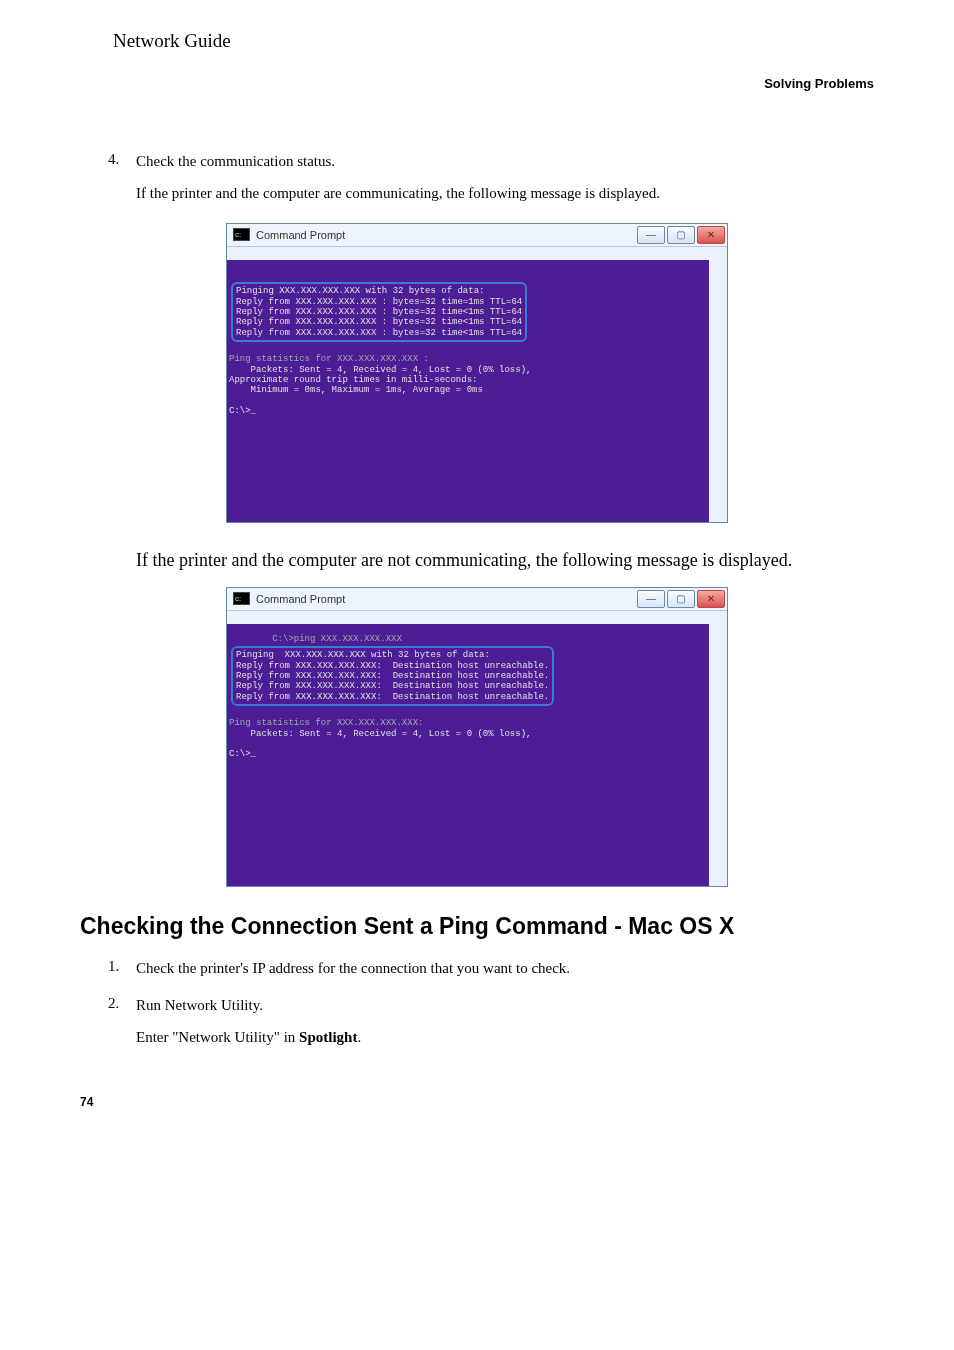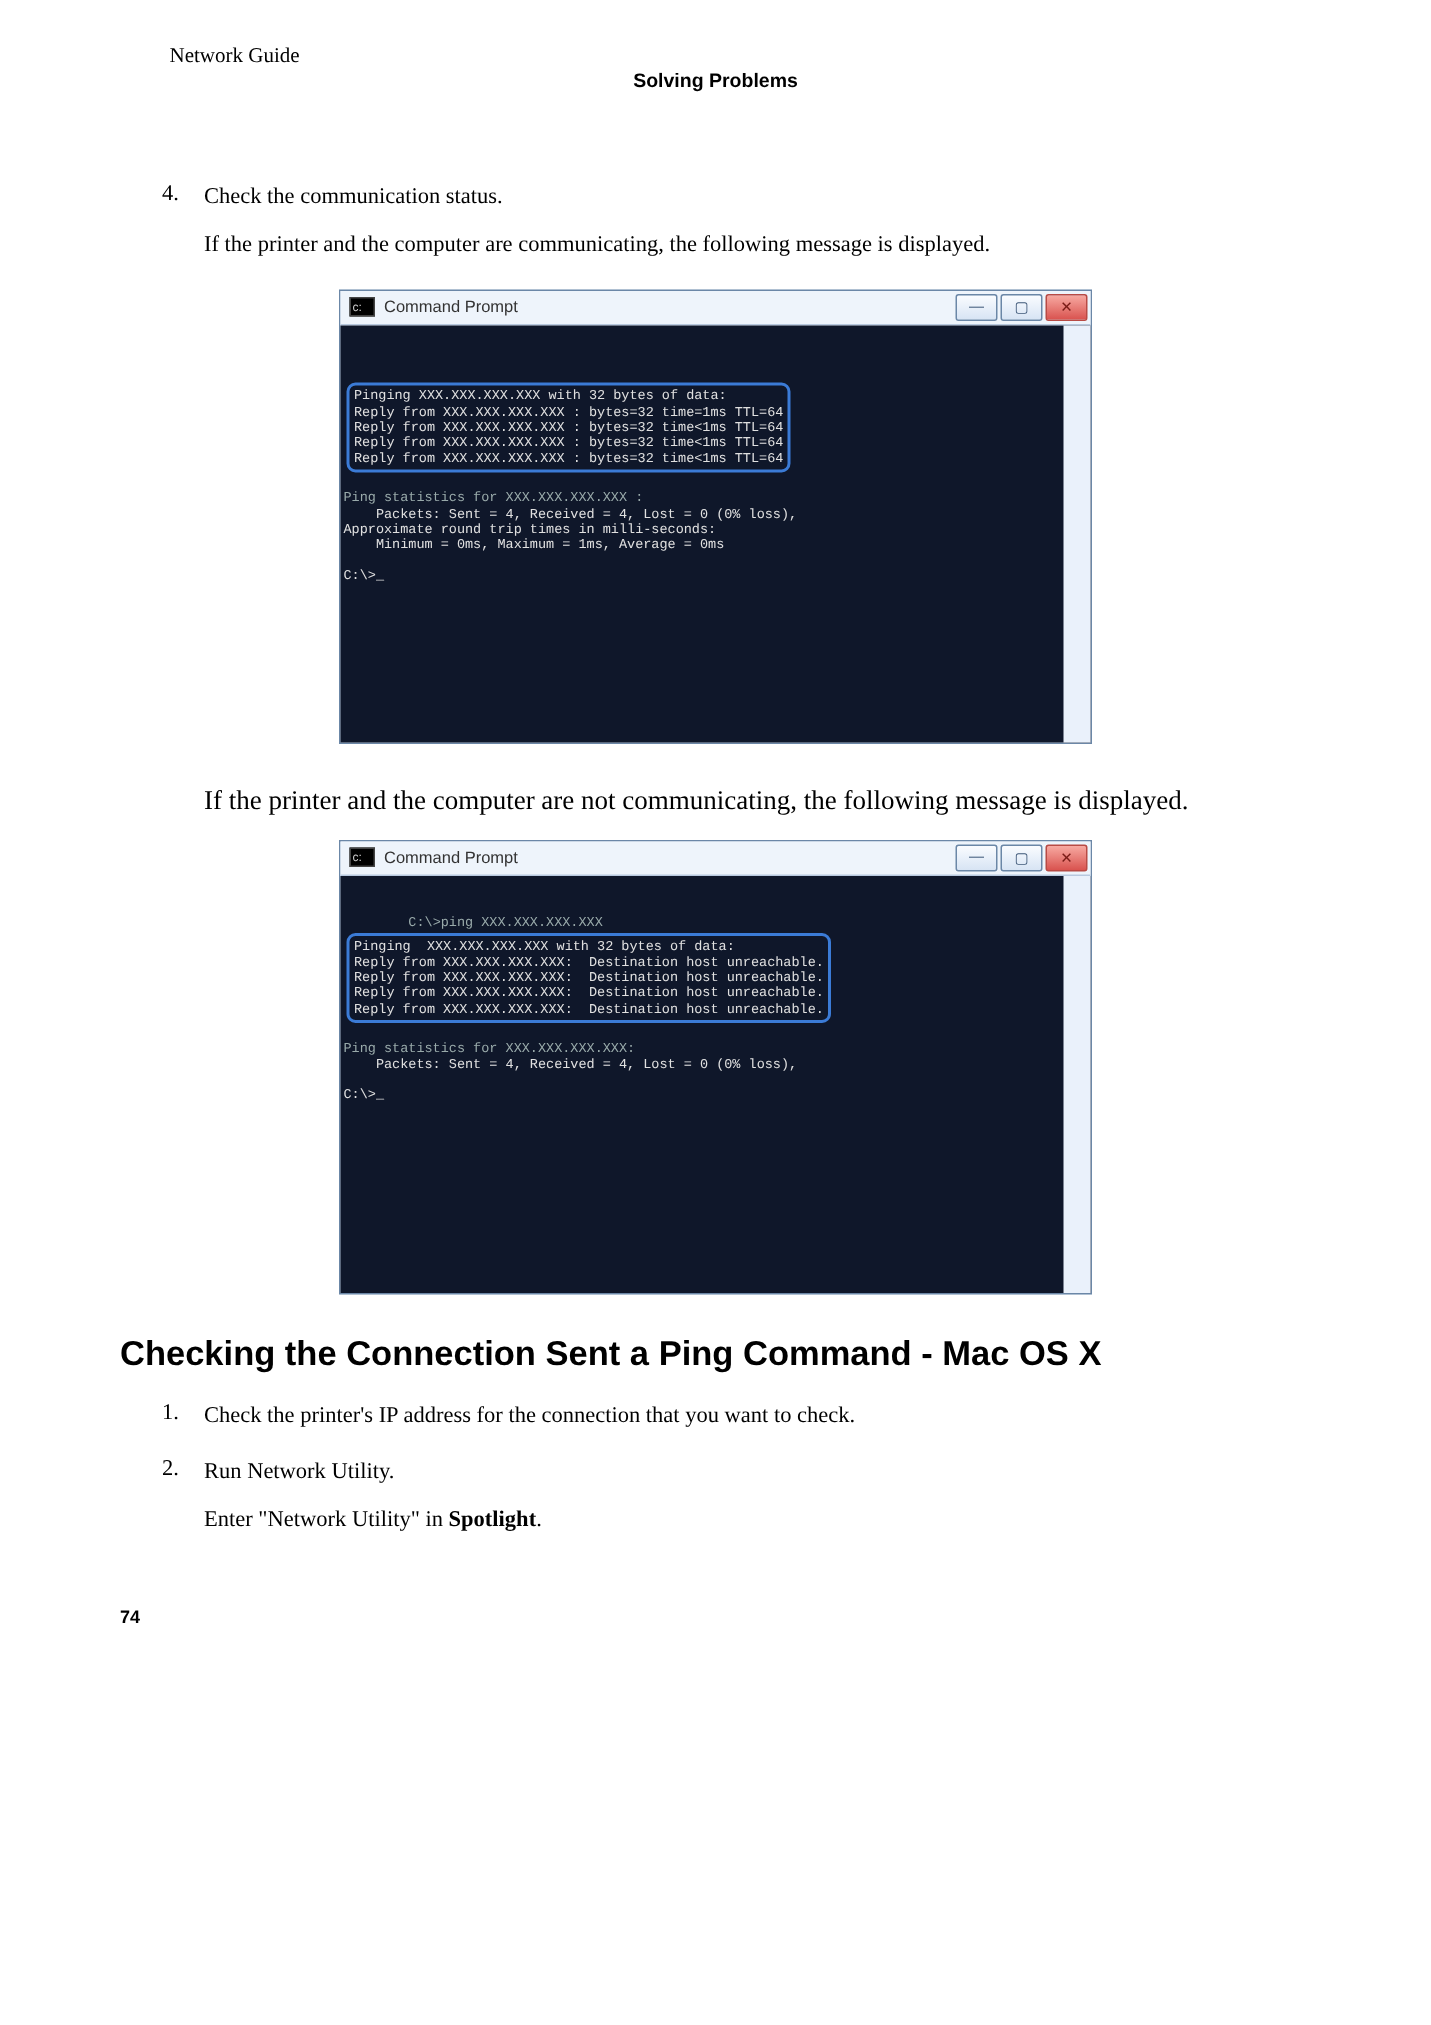--- a/index.html
+++ b/index.html
@@ -7,25 +7,26 @@
     padding: 0;
     font-family: Georgia, 'Times New Roman', serif;
     background: #fff;
     color: #000;
     width: 954px;
   }
   .page {
     padding: 30px 80px 40px 80px;
   }
   .running-head {
-    font-size: 14px;
+    font-size: 19px;
+    margin-bottom: 24px;
     padding-left: 33px;
   }
   .section-label {
-    text-align: center;
+    text-align: right;
     font-weight: bold;
     font-size: 13px;
     font-family: Arial, Helvetica, sans-serif;
     margin-bottom: 60px;
   }
   .step-row {
     display: flex;
     margin-bottom: 6px;
     padding-left: 28px;
   }
@@ -103,29 +104,30 @@
     border-radius: 2px;
     margin-left: 2px;
   }
   .win-btn.close {
     background: linear-gradient(#f7a9a1,#d9534f);
     color: #7a1c17;
     border-color:#b84b45;
   }
   .terminal {
     position: relative;
-    background: #0f172a;
+    background: #4c1d95;
     color: #e0e0e0;
     font-size: 9px;
     line-height: 1.15;
-    padding: 16px 0 4px 2px;
+    padding: 0 0 4px 2px;
     height: 258px;
     white-space: pre;
     overflow: hidden;
     border-right: 18px solid #eaf1fb;
+    margin-top: 13px;
   }
   .terminal .scroll-track{
     position:absolute;
     right:-17px;
     top:0;
     bottom:0;
     width:16px;
     background:#eaf1fb;
     display:flex;
     flex-direction:column;

